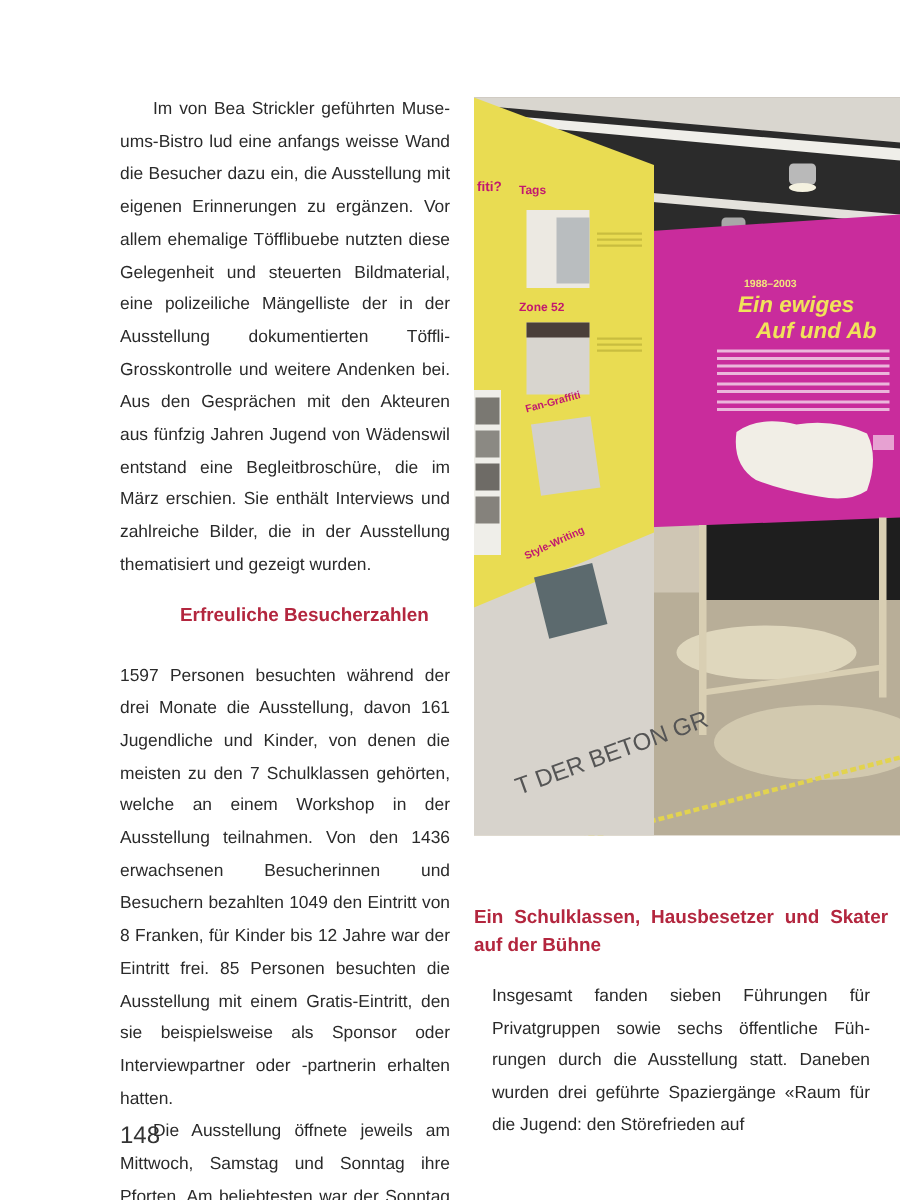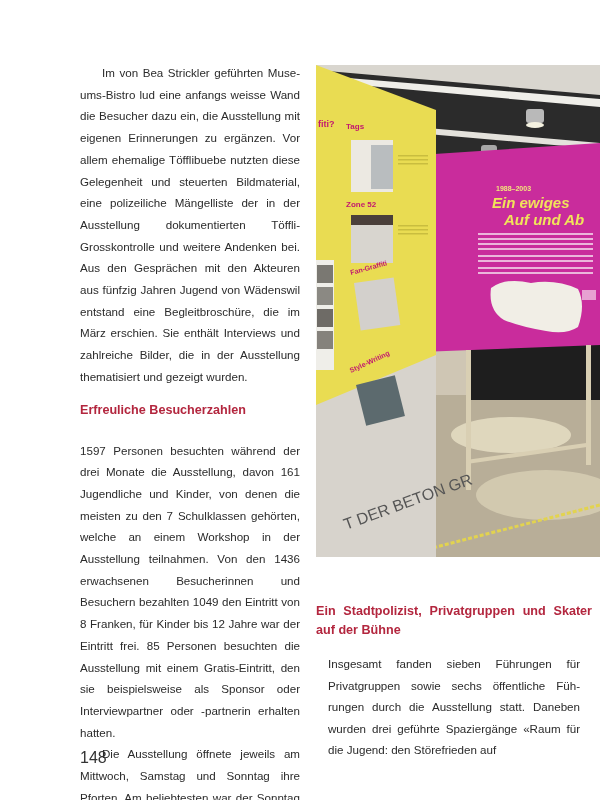--- a/index.html
+++ b/index.html
@@ -10,21 +10,21 @@
     .col-left {
       position: absolute; left: 80px; top: 62px; width: 220px;
       font-size: 11.6px; line-height: 21.7px; text-align: justify; hyphens: manual;
     }
     .col-left p { margin: 0; }
     .indent { text-indent: 22px; }
     .heading {
       color: #b3263e; font-weight: bold; font-size: 12.6px; line-height: 18px;
       margin: 0;
     }
-    .h-left { margin-top: 13px; margin-bottom: 21px; }
+    .h-left { margin-top: 13px; margin-bottom: 21px; margin-left: 40px; }
     .col-right {
       position: absolute; left: 316px; top: 602px; width: 276px;
       font-size: 11.6px; line-height: 21.5px; text-align: justify;
     }
     .col-right .heading { margin-bottom: 14px; line-height: 18.5px; }
     .col-right p { margin: 12px; }
     .page-number {
       position: absolute; left: 80px; top: 749px; font-size: 16px; color: #333;
     }
 
@@ -118,17 +118,17 @@
 
     <rect x="0" y="195" width="18" height="110" fill="#efeee9"></rect>
     <rect x="1" y="200" width="16" height="18" fill="#7a7872"></rect>
     <rect x="1" y="222" width="16" height="18" fill="#8b8983"></rect>
     <rect x="1" y="244" width="16" height="18" fill="#6e6b66"></rect>
     <rect x="1" y="266" width="16" height="18" fill="#85827c"></rect>
   </svg>
 </div>
 
 <div class="col-right">
-  <h2 class="heading">Ein Stadtpolizist, Privatgruppen und Skater auf der Bühne</h2>
+  <h2 class="heading">Ein Schulklassen, Hausbesetzer und Skater auf der Bühne</h2>
   <p>Insgesamt fanden sieben Führungen für Privatgruppen sowie sechs öffentliche Füh­rungen durch die Ausstellung statt. Dane­ben wurden drei geführte Spaziergänge «Raum für die Jugend: den Störefrieden auf</p>
 </div>
 
 <div class="page-number">148</div>
 
 </body></html>

